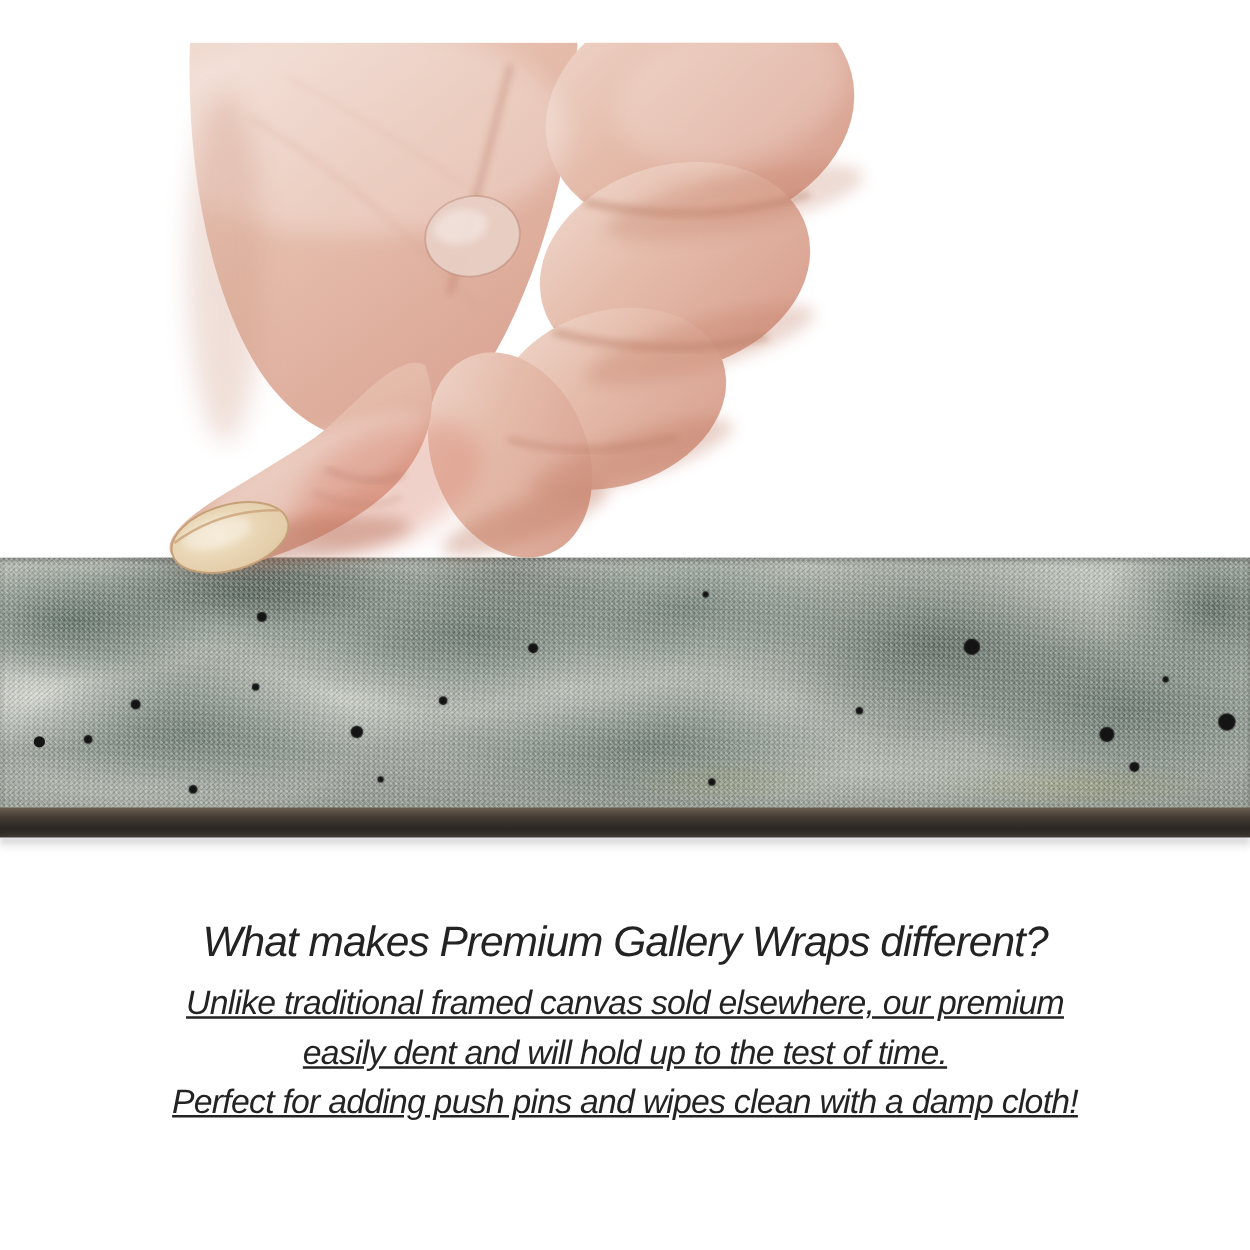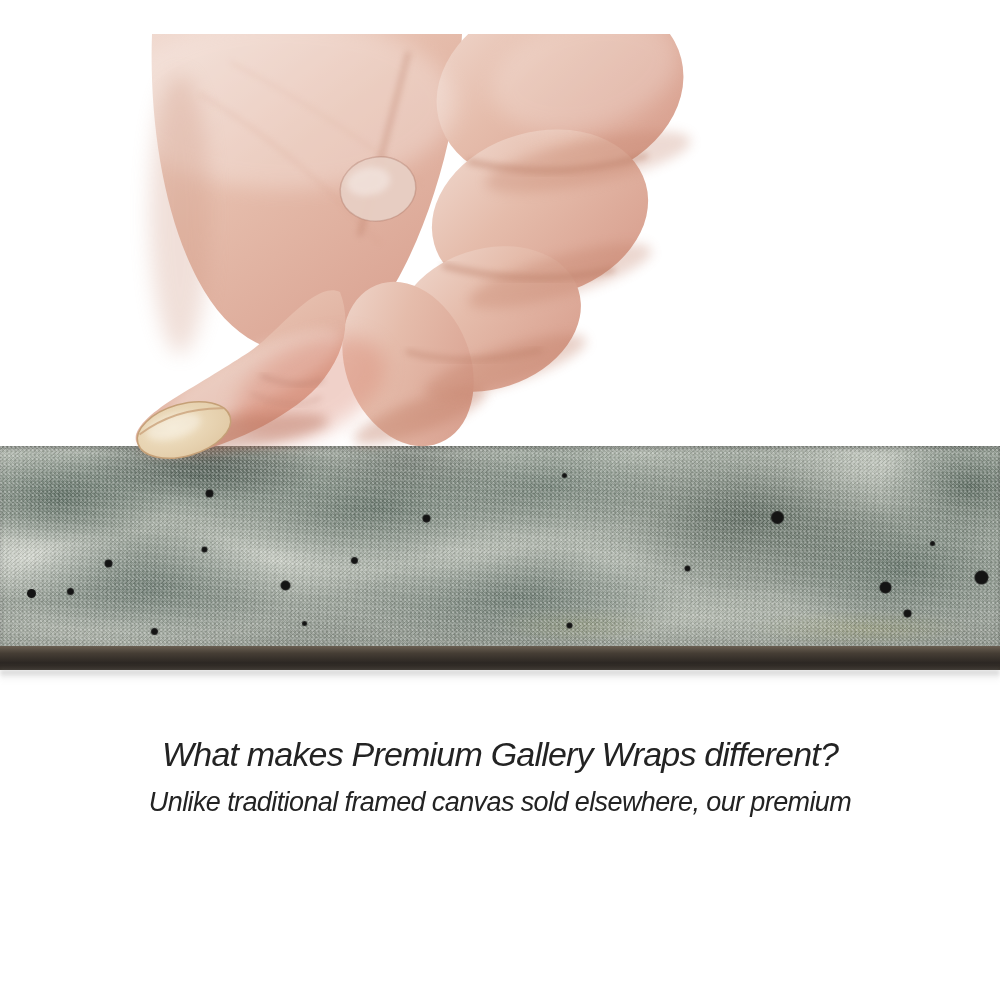--- a/index.html
+++ b/index.html
@@ -73,21 +73,21 @@
 
   
   .copy{
     position:absolute;left:0;top:701px;width:1000px;z-index:4;
     text-align:center;color:#232323;font-style:italic;
   }
   .headline{
     margin:0 0 9px 0;font-size:34px;font-weight:400;letter-spacing:-0.8px;
   }
   .line{
-    margin:0;font-size:27px;font-weight:400;letter-spacing:-0.6px;line-height:39.5px;
+    margin:0;font-size:27px;font-weight:400;letter-spacing:-0.6px;line-height:39.5px;text-decoration:underline;
   }
 </style>
 </head>
 <body>
 
 <div class="stage">
   <div class="photo">
 
     <div class="strip">
       <div class="strip-face">
@@ -169,14 +169,16 @@
         <ellipse cx="184" cy="396" rx="48" ry="26" fill="url(#nail)" stroke="#c5a077" stroke-width="1.5"></ellipse>
         <ellipse cx="175" cy="390" rx="28" ry="12" fill="#ffffff" opacity="0.35" filter="url(#b3)"></ellipse>
         <path d="M140,388 Q182,372 228,386" fill="none" stroke="#caa27c" stroke-width="2" opacity="0.8"></path>
       </g>
     </svg>
   </div>
 
   <div class="copy">
     <h1 class="headline">What makes Premium Gallery Wraps different?</h1>
     <p class="line">Unlike traditional framed canvas sold elsewhere, our premium</p>
+    <p class="line">easily dent and will hold up to the test of time.</p>
+    <p class="line">Perfect for adding push pins and wipes clean with a damp cloth!</p>
   </div>
 </div>
 
 </body></html>

